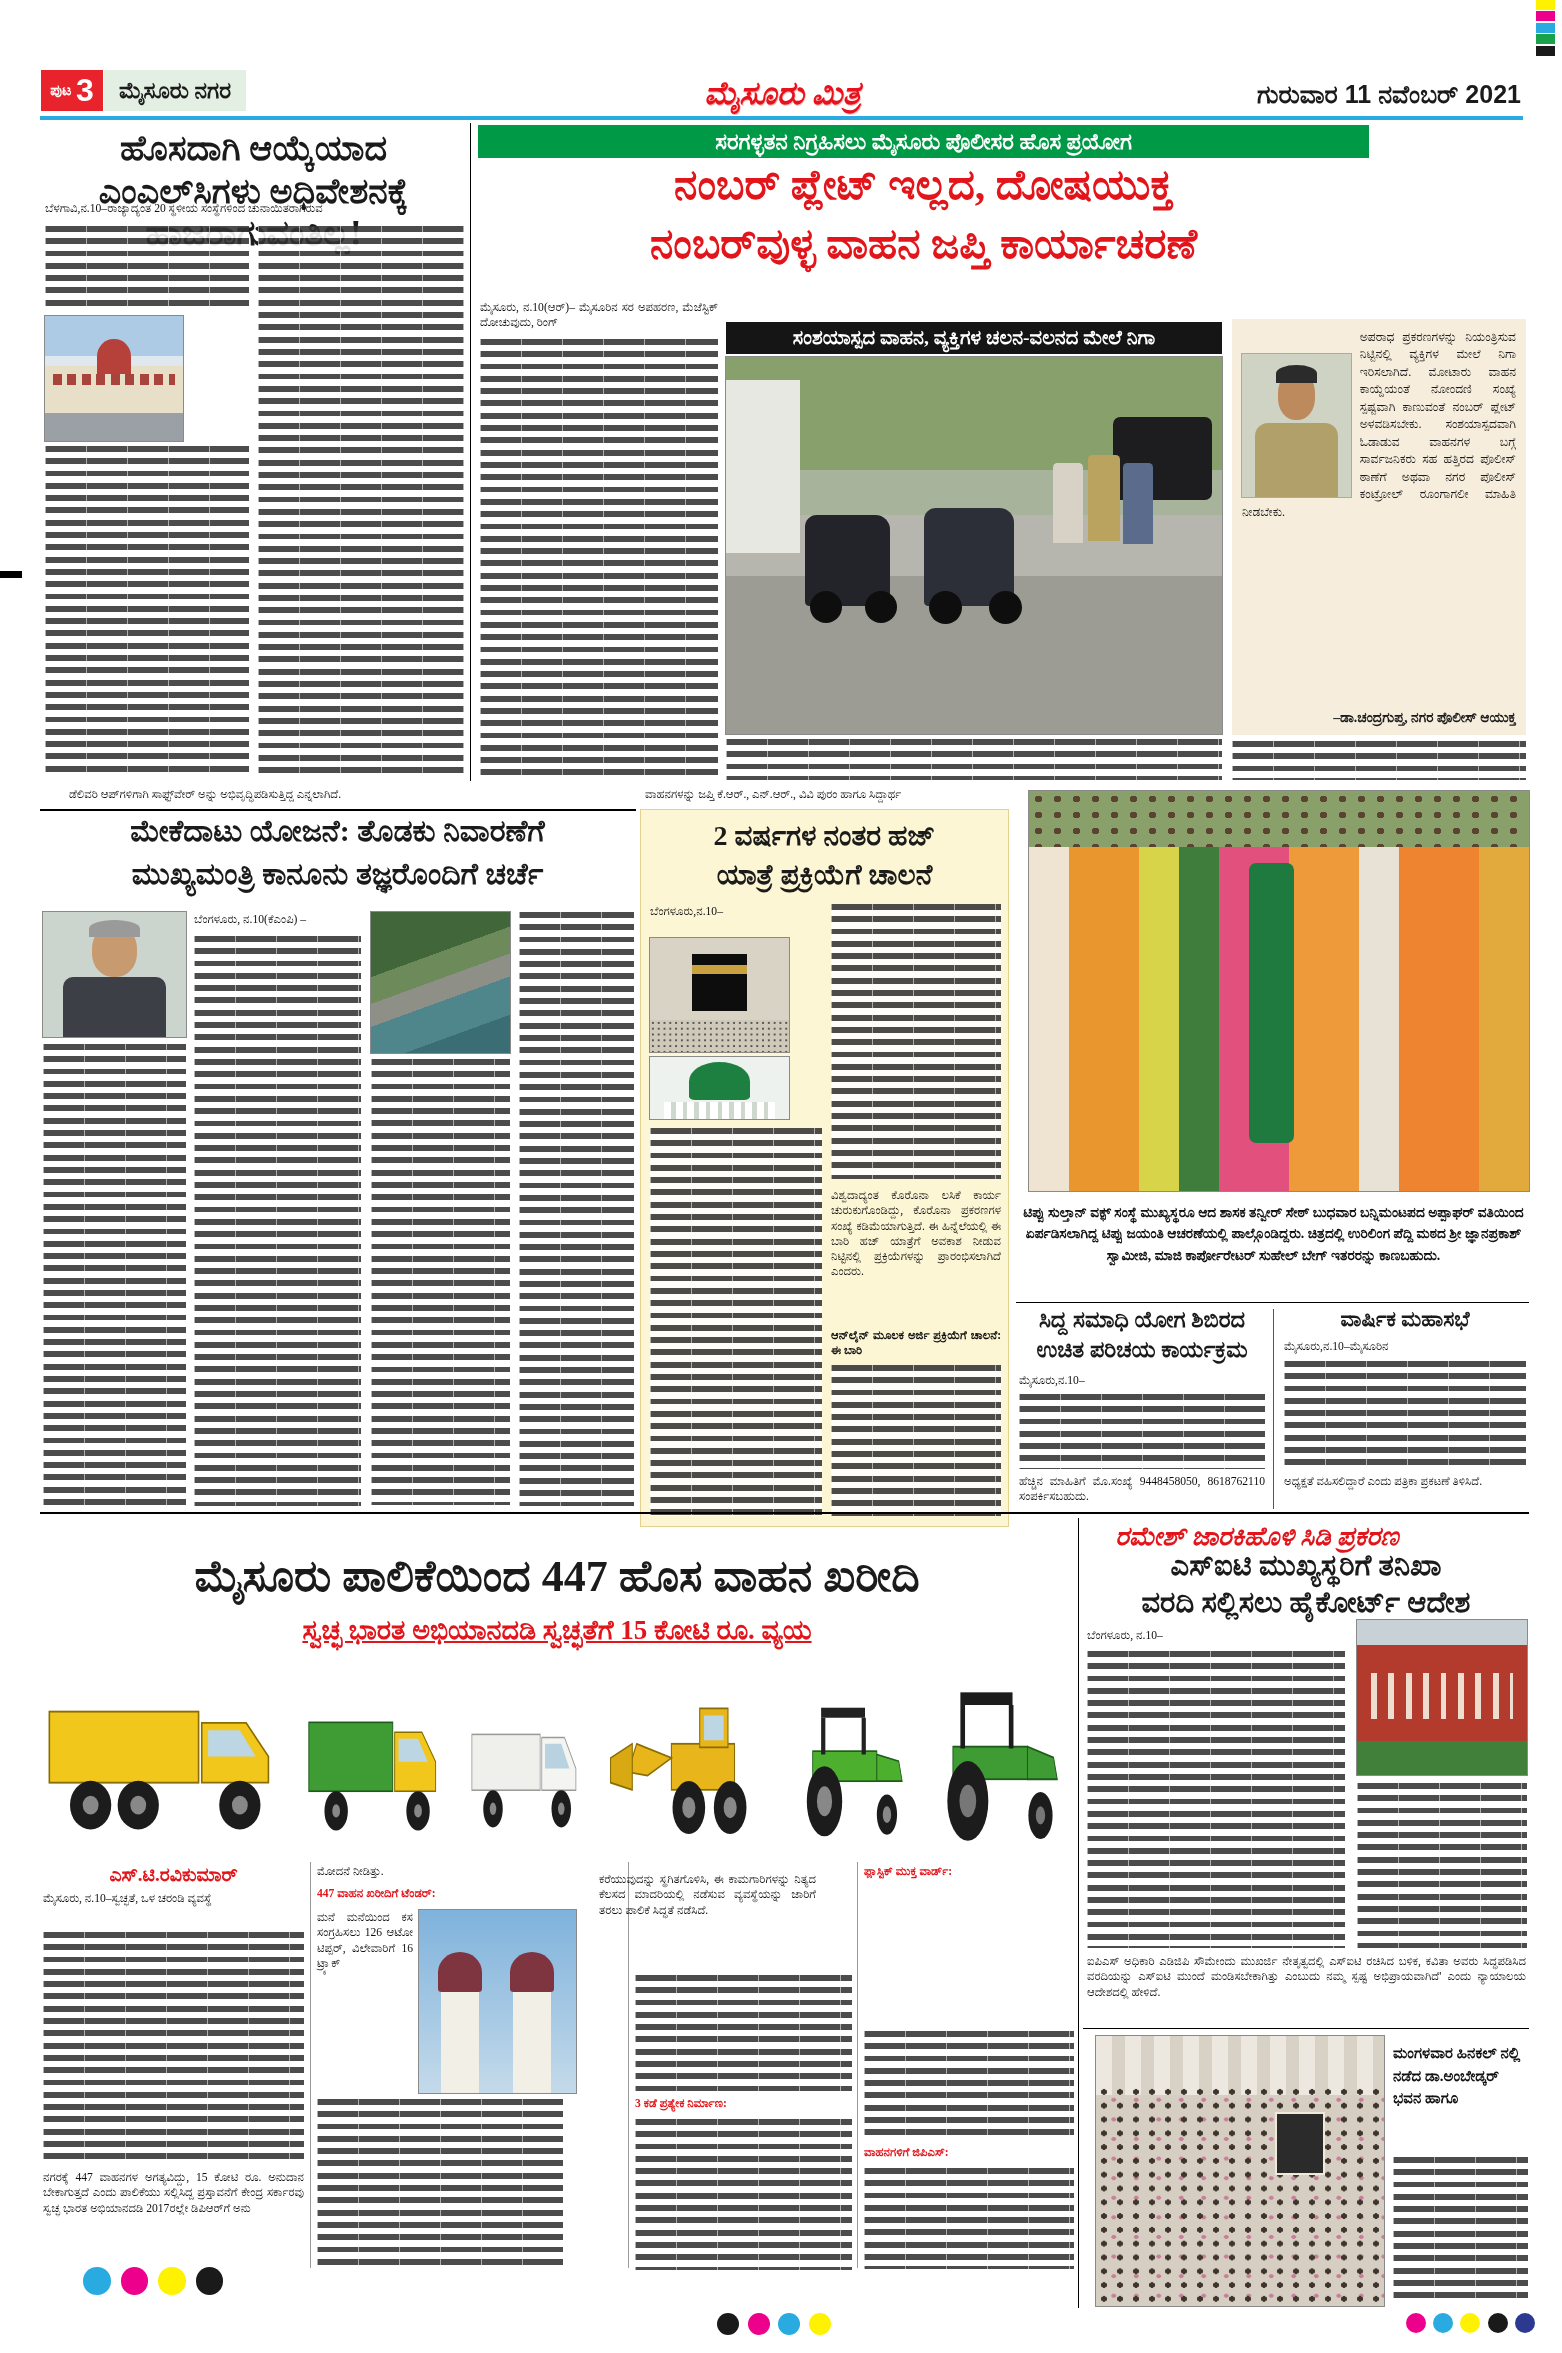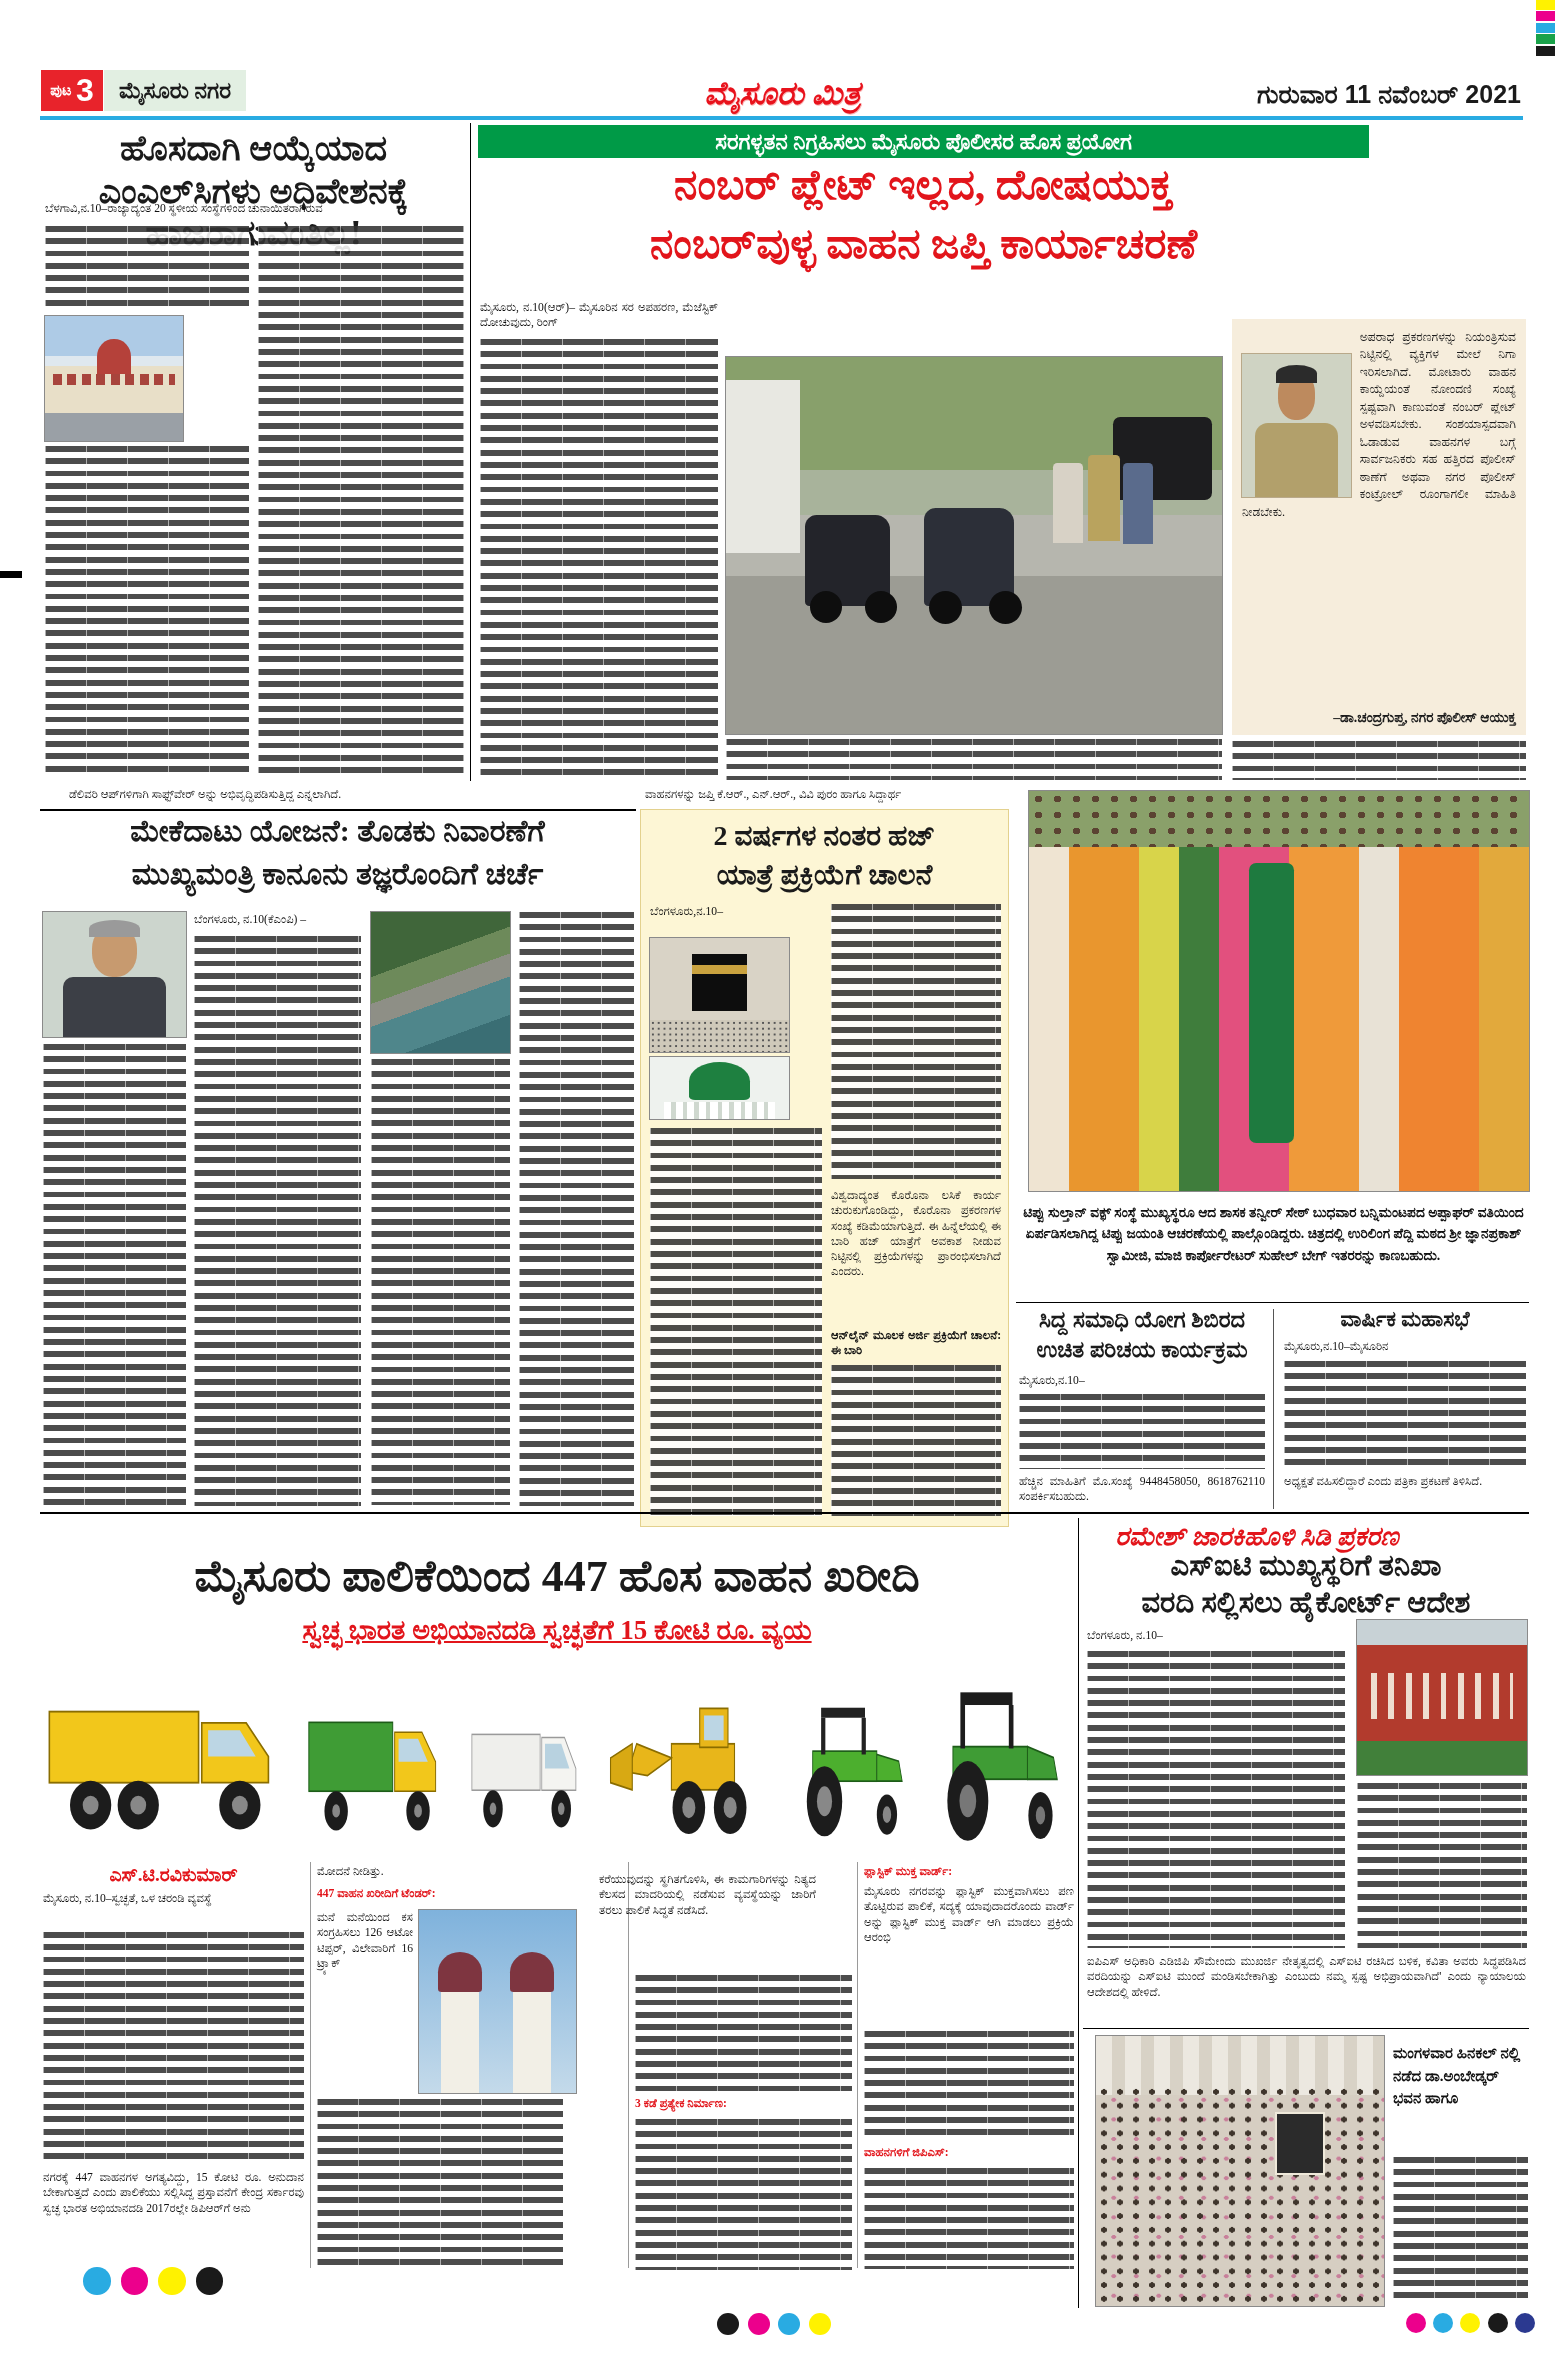--- a/index.html
+++ b/index.html
@@ -67,20 +67,23 @@
 
   <div class="abs" style="left:478px;top:125px;width:891px;height:33px;background:#009a47;display:flex;align-items:center;justify-content:center;">
     <span style="color:#fff;font-size:22px;font-weight:bold;">ಸರಗಳ್ಳತನ ನಿಗ್ರಹಿಸಲು ಮೈಸೂರು ಪೊಲೀಸರ ಹೊಸ ಪ್ರಯೋಗ</span>
   </div>
   <div class="abs headline" style="left:478px;top:164px;width:891px;font-size:42px;color:#e2151b;line-height:1.0;">ನಂಬರ್ ಪ್ಲೇಟ್ ಇಲ್ಲದ, ದೋಷಯುಕ್ತ</div>
   <div class="abs headline" style="left:478px;top:223px;width:891px;font-size:42px;color:#e2151b;line-height:1.0;">ನಂಬರ್‌ವುಳ್ಳ ವಾಹನ ಜಪ್ತಿ ಕಾರ್ಯಾಚರಣೆ</div>
 
   <div class="sn" style="left:480px;top:300px;width:238px;height:32px;">ಮೈಸೂರು, ನ.10(ಆರ್)– ಮೈಸೂರಿನ ಸರ ಅಪಹರಣ, ಮೆಜೆಸ್ಟಿಕ್ ದೋಚುವುದು, ರಿಂಗ್</div>
   <div class="tx" style="left:480px;top:339px;width:238px;height:439px;"></div>
 
+  <div class="abs" style="left:726px;top:322px;width:496px;height:32px;background:#151515;display:flex;align-items:center;justify-content:center;">
+    <span style="color:#fff;font-size:19.6px;font-weight:bold;">ಸಂಶಯಾಸ್ಪದ ವಾಹನ, ವ್ಯಕ್ತಿಗಳ ಚಲನ-ವಲನದ ಮೇಲೆ ನಿಗಾ</span>
+  </div>
   <div class="photo" style="left:726px;top:357px;width:496px;height:377px;">
     <div style="position:absolute;inset:0;background:linear-gradient(#88a06b 0 30%,#a8b39b 30% 42%,#b6b6ae 42% 58%,#9c9c94 58% 100%);"></div>
     <div style="position:absolute;left:0;top:6%;width:15%;height:46%;background:#e8e8e2;"></div>
     <div style="position:absolute;right:2%;top:16%;width:20%;height:22%;background:#1d1d1f;border-radius:7.2px;"></div>
     <div class="scoot" style="left:16%;top:42%;width:17%;height:24%;"></div>
     <div class="wheel" style="left:17%;top:62%;width:32px;height:32px;"></div>
     <div class="wheel" style="left:28%;top:62%;width:32px;height:32px;"></div>
     <div class="scoot" style="left:40%;top:40%;width:18%;height:26%;background:#2c2f38;"></div>
     <div class="wheel" style="left:41%;top:62%;width:33px;height:33px;"></div>
     <div class="wheel" style="left:53%;top:62%;width:33px;height:33px;"></div>
@@ -264,21 +267,20 @@
   <div class="tx" style="left:317px;top:2099px;width:246px;height:171px;"></div>
 
   <div class="vrl" style="left:628px;top:1862px;height:406px;"></div>
   <div class="sn" style="left:599px;top:1864px;width:217px;height:106px;margin-top:8px;">ಕರೆಯುವುದನ್ನು ಸ್ಥಗಿತಗೊಳಿಸಿ, ಈ ಕಾಮಗಾರಿಗಳನ್ನು ನಿತ್ಯದ ಕೆಲಸದ ಮಾದರಿಯಲ್ಲಿ ನಡೆಸುವ ವ್ಯವಸ್ಥೆಯನ್ನು ಜಾರಿಗೆ ತರಲು ಪಾಲಿಕೆ ಸಿದ್ಧತೆ ನಡೆಸಿದೆ.</div>
   <div class="tx" style="left:635px;top:1975px;width:217px;height:116px;"></div>
   <div class="sn bold red" style="left:635px;top:2096px;width:217px;height:17.4px;">3 ಕಡೆ ಪ್ರತ್ಯೇಕ ನಿರ್ಮಾಣ:</div>
   <div class="tx" style="left:635px;top:2119px;width:217px;height:151px;"></div>
 
   <div class="vrl" style="left:857px;top:1862px;height:406px;"></div>
   <div class="sn bold red" style="left:864px;top:1864px;width:210px;height:17.4px;">ಪ್ಲಾಸ್ಟಿಕ್ ಮುಕ್ತ ವಾರ್ಡ್:</div>
-  <div class="sn" style="left:864px;top:1884px;width:210px;height:142px;">ಮೈಸೂರು ನಗರವನ್ನು ಪ್ಲಾಸ್ಟಿಕ್ ಮುಕ್ತವಾಗಿಸಲು ಪಣ ತೊಟ್ಟಿರುವ ಪಾಲಿಕೆ, ಸದ್ಯಕ್ಕೆ ಯಾವುದಾದರೊಂದು ವಾರ್ಡ್ ಅನ್ನು ಪ್ಲಾಸ್ಟಿಕ್ ಮುಕ್ತ ವಾರ್ಡ್ ಆಗಿ ಮಾಡಲು ಪ್ರಕ್ರಿಯೆ ಆರಂಭಿ</div>
   <div class="tx" style="left:864px;top:2031px;width:210px;height:110px;"></div>
   <div class="sn bold red" style="left:864px;top:2145px;width:210px;height:17.4px;">ವಾಹನಗಳಿಗೆ ಜಿಪಿಎಸ್:</div>
   <div class="tx" style="left:864px;top:2168px;width:210px;height:101px;"></div>
 
   <div class="vr" style="left:1078px;top:1518px;height:790px;"></div>
   <div class="abs headline red" style="left:1034px;top:1522px;width:446px;font-size:26px;font-style:italic;">ರಮೇಶ್ ಜಾರಕಿಹೊಳಿ ಸಿಡಿ ಪ್ರಕರಣ</div>
   <div class="abs headline" style="left:1083px;top:1551px;width:446px;font-size:29px;line-height:1.0;">ಎಸ್‌ಐಟಿ ಮುಖ್ಯಸ್ಥರಿಗೆ ತನಿಖಾ</div>
   <div class="abs headline" style="left:1083px;top:1588px;width:446px;font-size:29px;line-height:1.0;">ವರದಿ ಸಲ್ಲಿಸಲು ಹೈಕೋರ್ಟ್ ಆದೇಶ</div>
   <div class="sn" style="left:1087px;top:1628px;width:258px;height:17.4px;">ಬೆಂಗಳೂರು, ನ.10–</div>
   <div class="tx" style="left:1087px;top:1651px;width:258px;height:297px;"></div>

